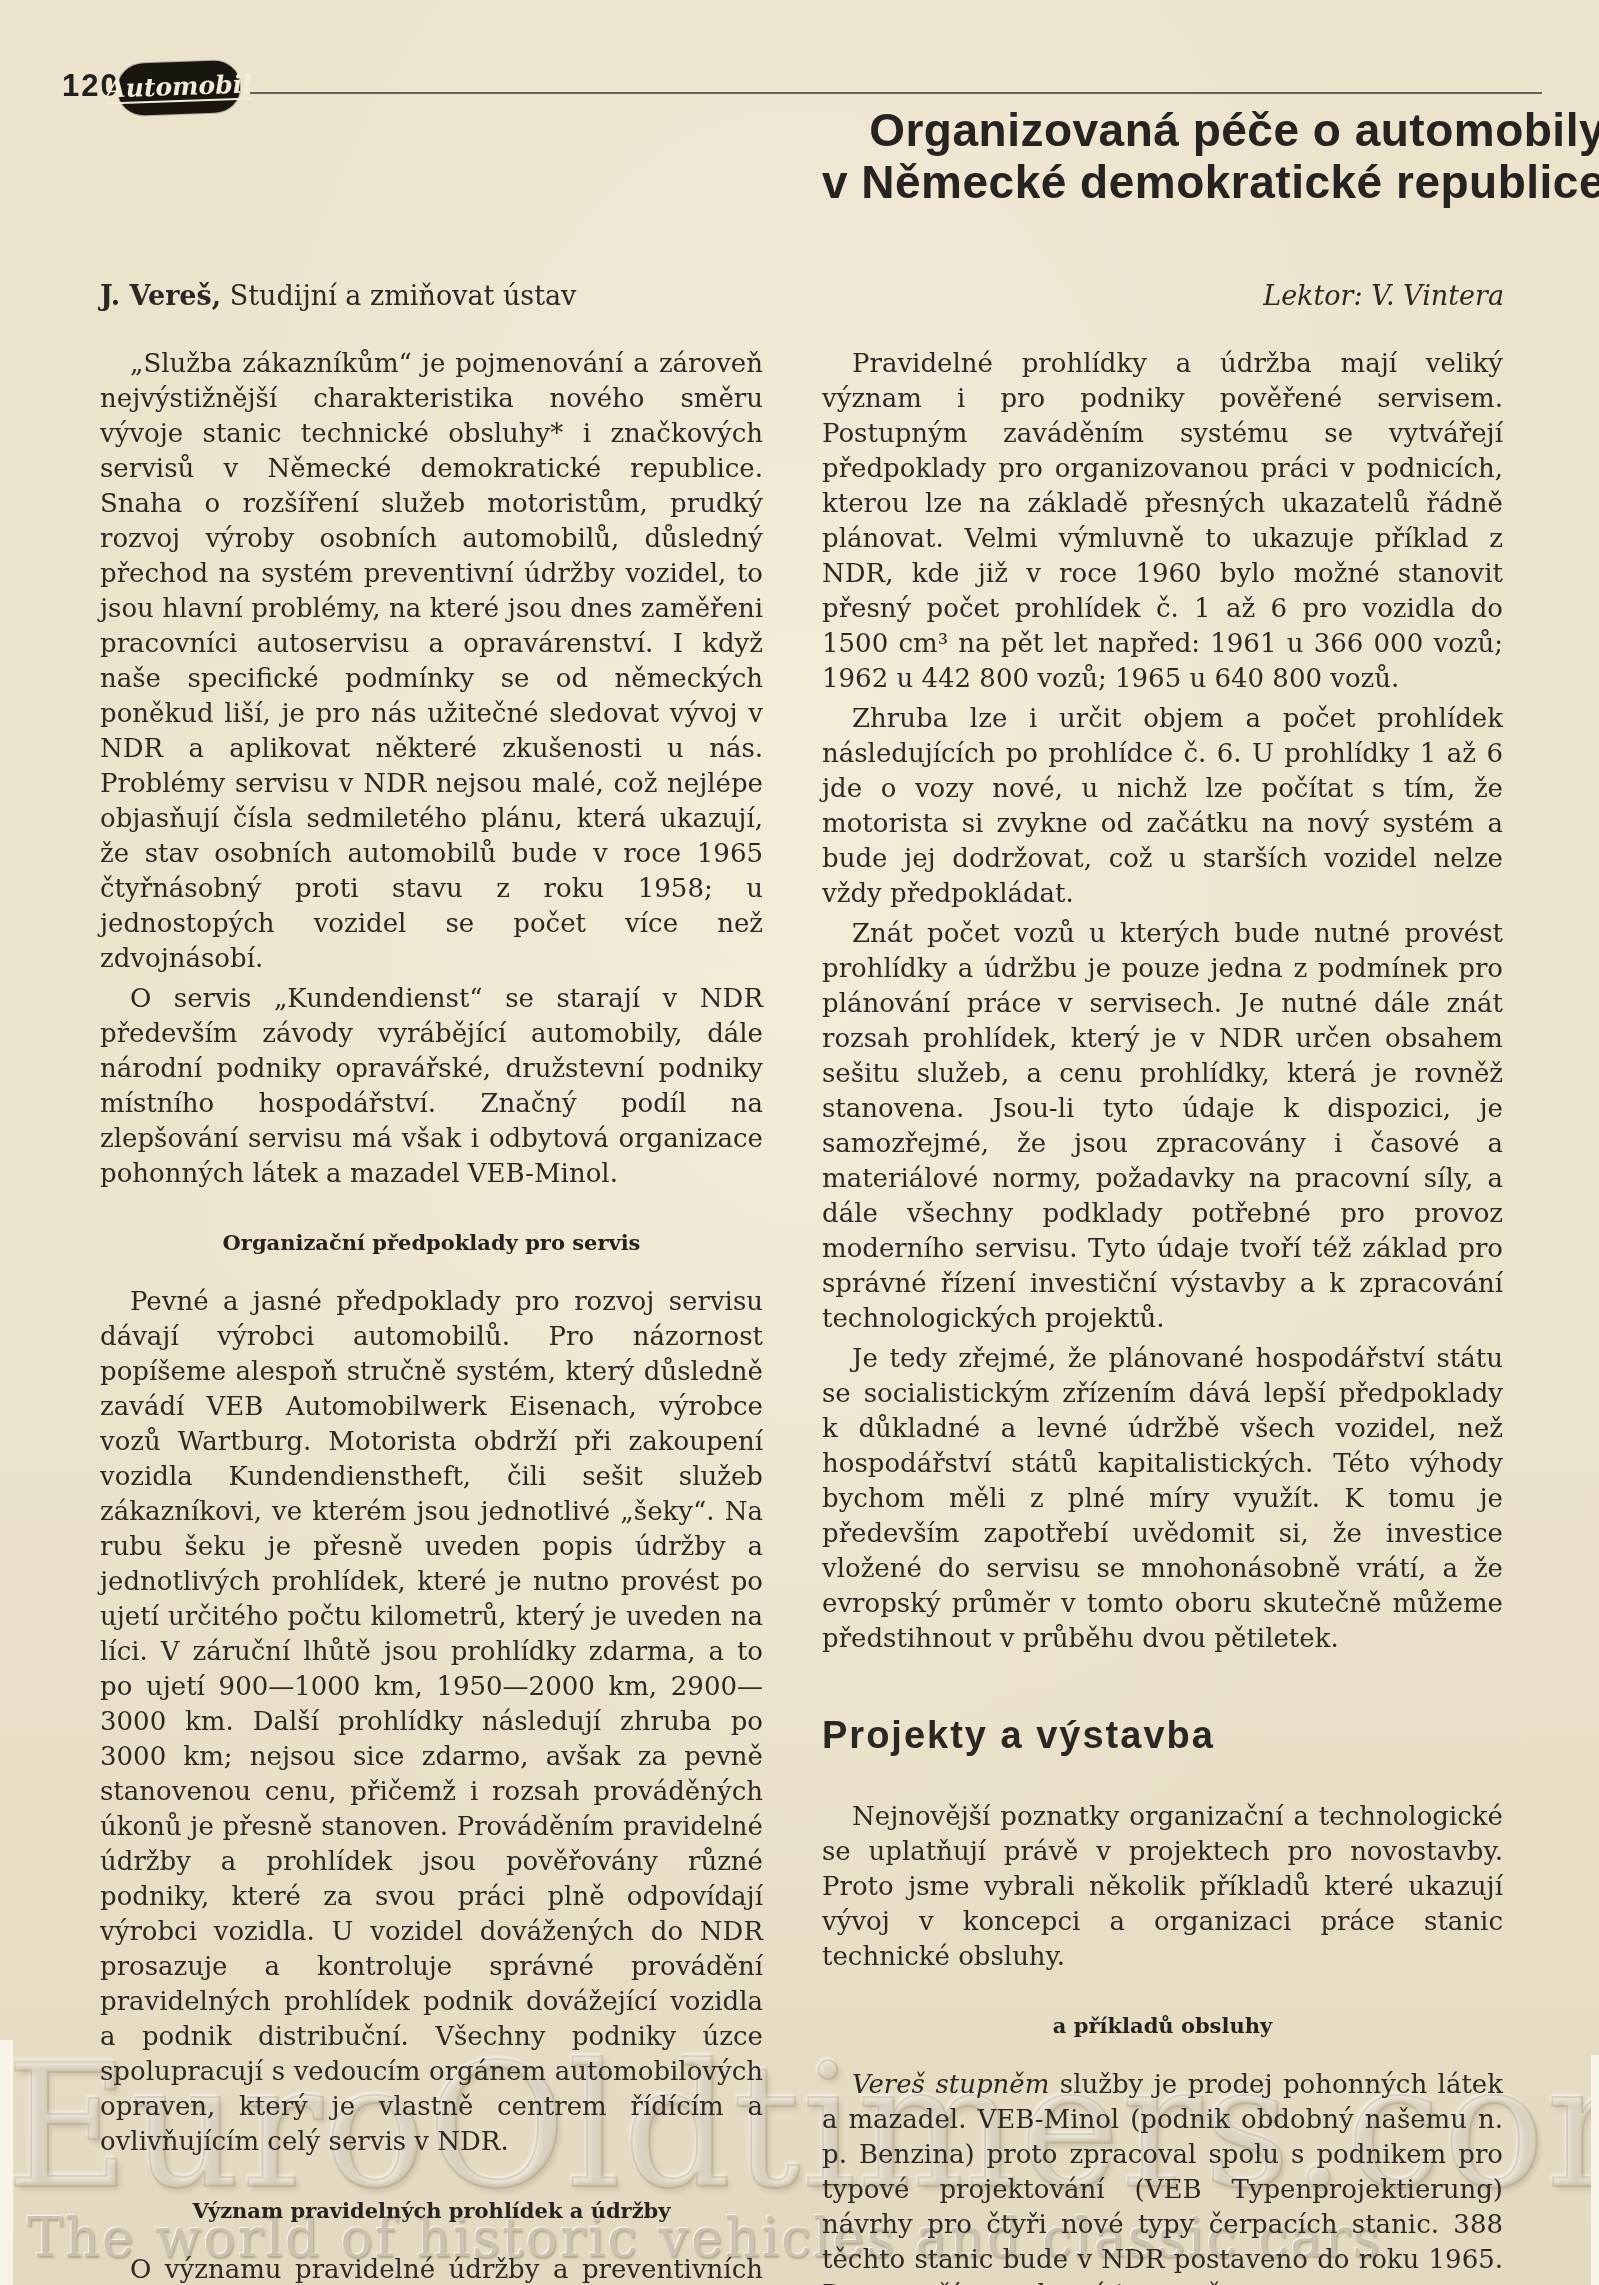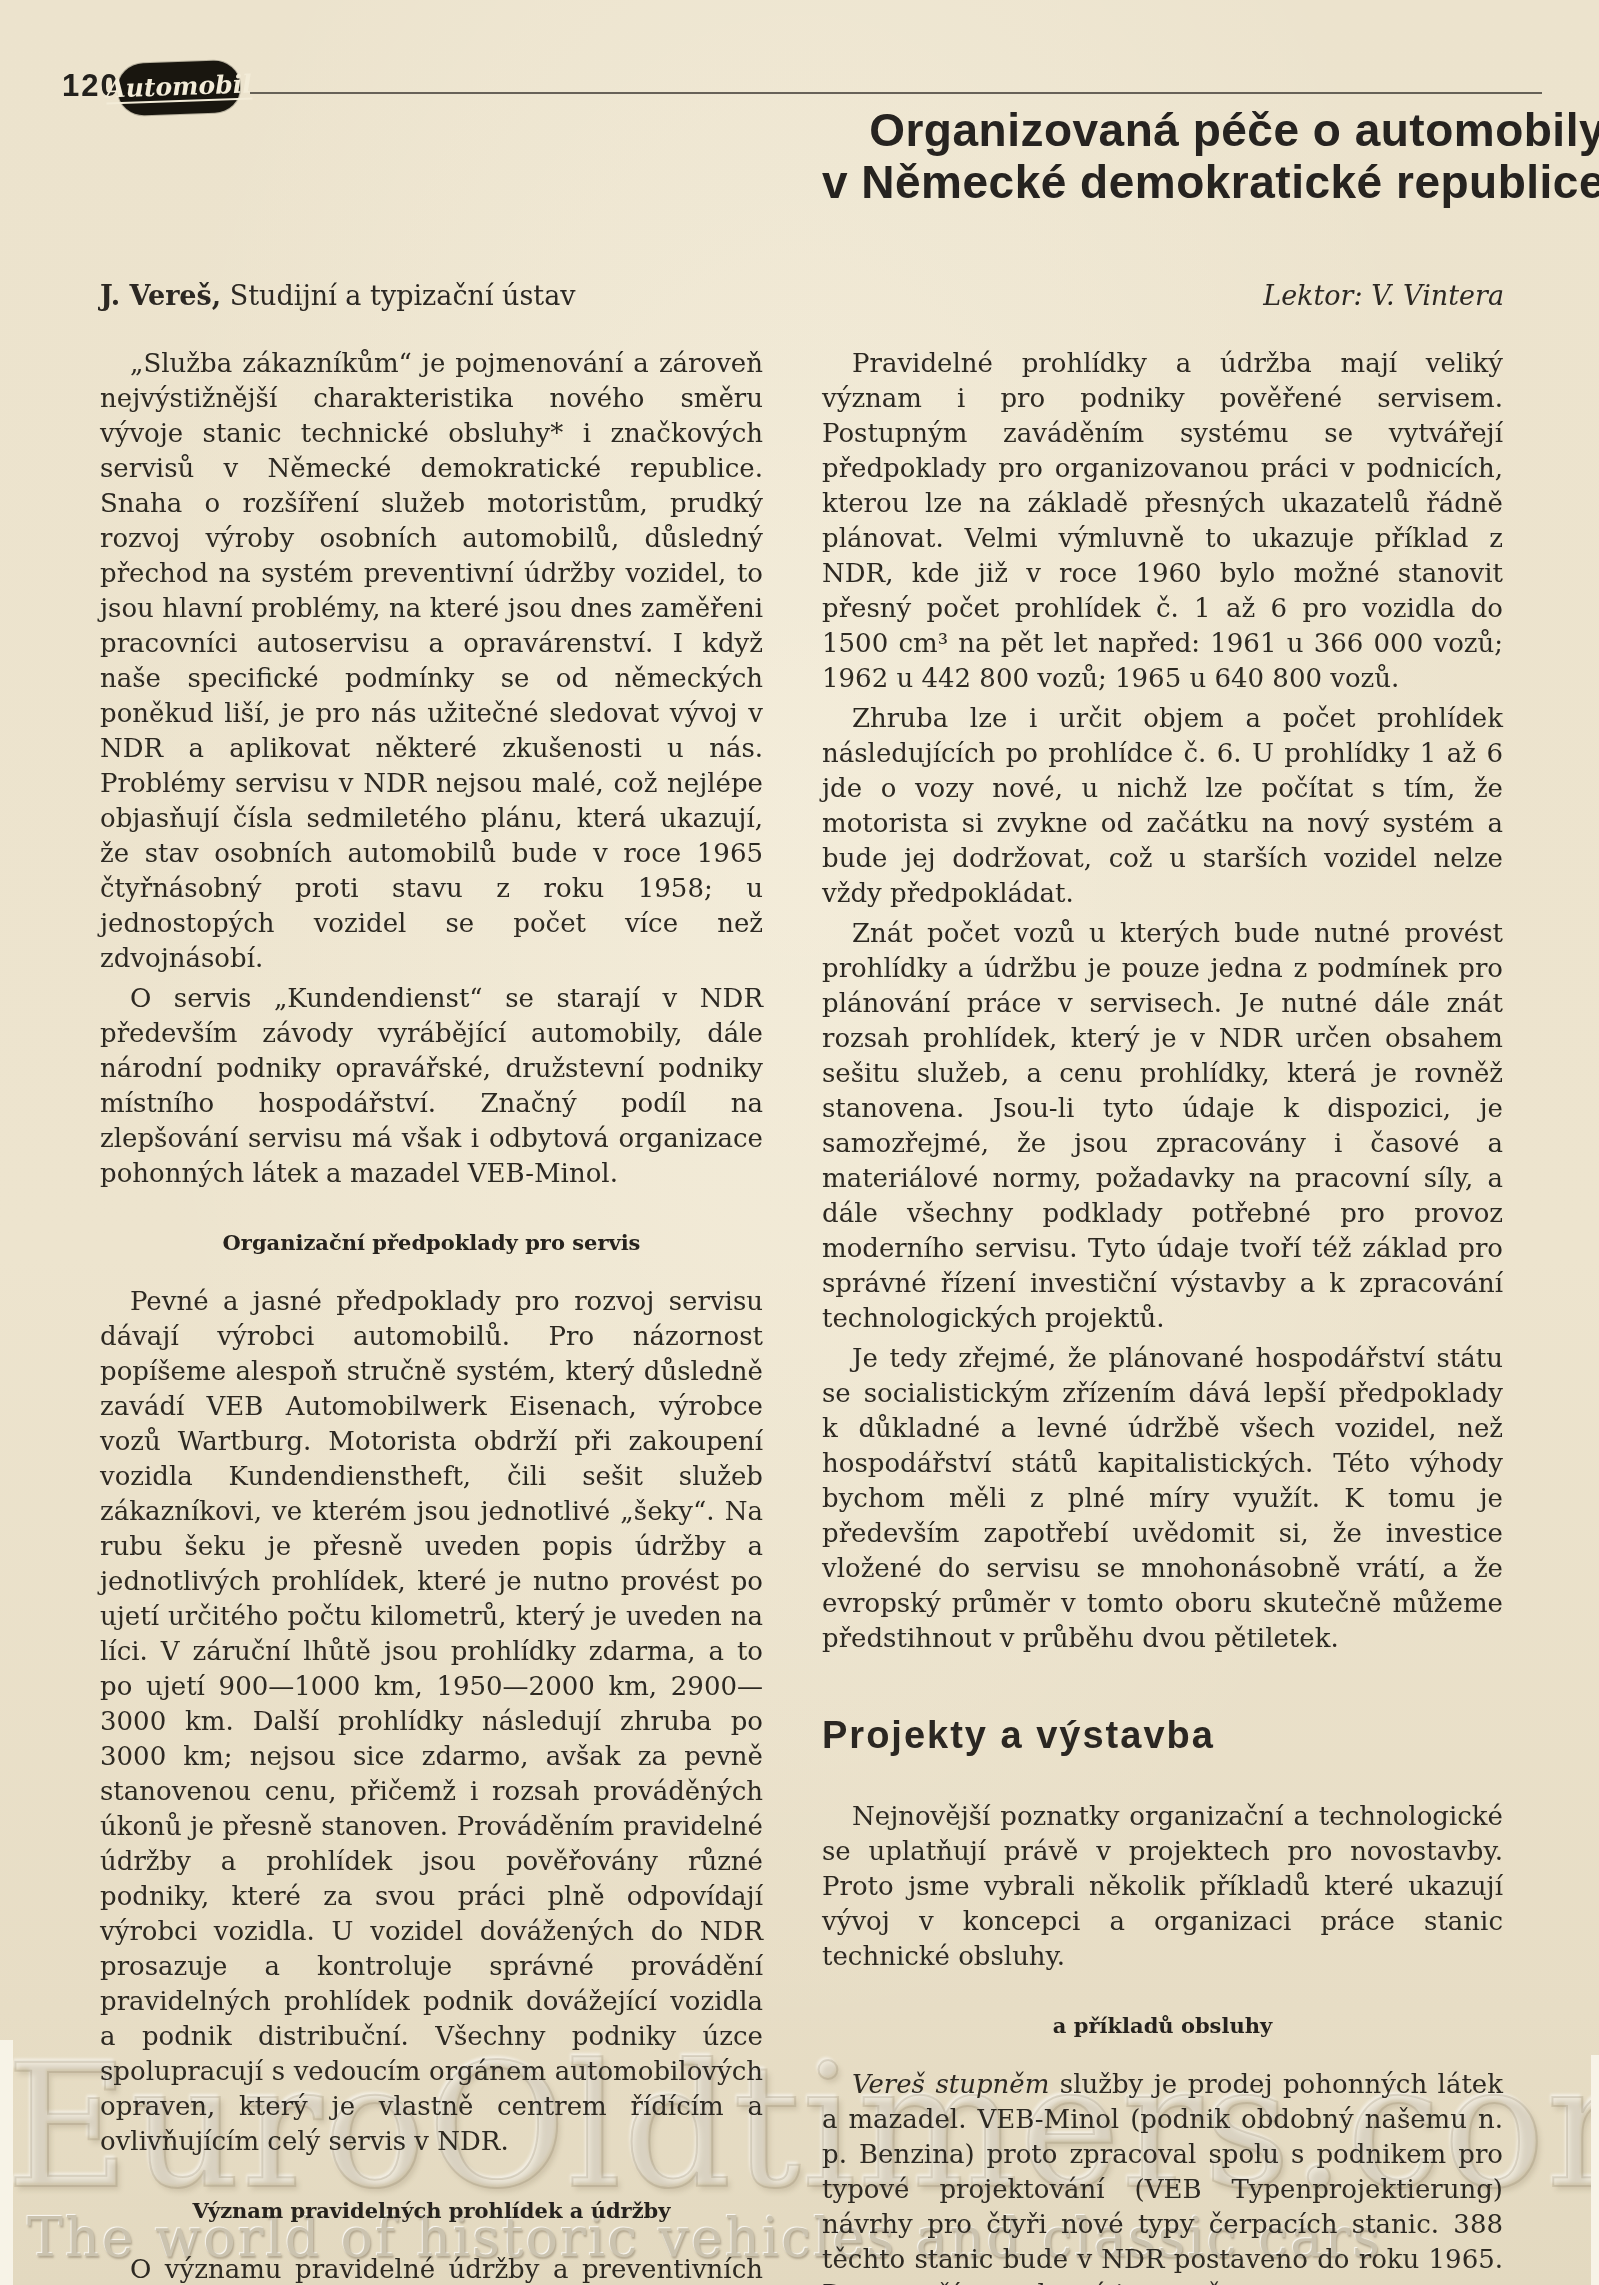--- a/index.html
+++ b/index.html
@@ -97,21 +97,21 @@
 </div>
 <div class="header-rule"></div>
 
 <div class="title">
   <div>Organizovaná péče o automobily</div>
   <div>v Německé demokratické republice</div>
 </div>
 
 <div class="byline">
   <div class="author">
-    <b>J. Vereš,</b><span> Studijní a typizační ústav</span>
+    <b>J. Vereš,</b><span> Studijní a zmiňovat ústav</span>
   </div>
   <div class="lector">Lektor: V. Vintera</div>
 </div>
 
 <div class="col col-left">
   <p>„Služba zákazníkům“ je pojmenování a zároveň nejvýstižnější charakteristika nového směru vývoje stanic technické obsluhy* i značkových servisů v Německé demokratické republice. Snaha o rozšíření služeb motoristům, prudký rozvoj výroby osobních automobilů, důsledný přechod na systém preventivní údržby vozidel, to jsou hlavní problémy, na které jsou dnes zaměřeni pracovníci autoservisu a opravárenství. I když naše specifické podmínky se od německých poněkud liší, je pro nás užitečné sledovat vývoj v NDR a aplikovat některé zkušenosti u nás. Problémy servisu v NDR nejsou malé, což nejlépe objasňují čísla sedmiletého plánu, která ukazují, že stav osobních automobilů bude v roce 1965 čtyřnásobný proti stavu z roku 1958; u jednostopých vozidel se počet více než zdvojnásobí.</p>
   <p>O servis „Kundendienst“ se starají v NDR především závody vyrábějící automobily, dále národní podniky opravářské, družstevní podniky místního hospodářství. Značný podíl na zlepšování servisu má však i odbytová organizace pohonných látek a mazadel VEB-Minol.</p>
   <div class="subhead">Organizační předpoklady pro servis</div>
   <p>Pevné a jasné předpoklady pro rozvoj servisu dávají výrobci automobilů. Pro názornost popíšeme alespoň stručně systém, který důsledně zavádí VEB Automobilwerk Eisenach, výrobce vozů Wartburg. Motorista obdrží při zakoupení vozidla Kundendienstheft, čili sešit služeb zákazníkovi, ve kterém jsou jednotlivé „šeky“. Na rubu šeku je přesně uveden popis údržby a jednotlivých prohlídek, které je nutno provést po ujetí určitého počtu kilometrů, který je uveden na líci. V záruční lhůtě jsou prohlídky zdarma, a to po ujetí 900—1000 km, 1950—2000 km, 2900—3000 km. Další prohlídky následují zhruba po 3000 km; nejsou sice zdarmo, avšak za pevně stanovenou cenu, přičemž i rozsah prováděných úkonů je přesně stanoven. Prováděním pravidelné údržby a prohlídek jsou pověřovány různé podniky, které za svou práci plně odpovídají výrobci vozidla. U vozidel dovážených do NDR prosazuje a kontroluje správné provádění pravidelných prohlídek podnik dovážející vozidla a podnik distribuční. Všechny podniky úzce spolupracují s vedoucím orgánem automobilových opraven, který je vlastně centrem řídícím a ovlivňujícím celý servis v NDR.</p>
   <div class="subhead">Význam pravidelných prohlídek a údržby</div>

